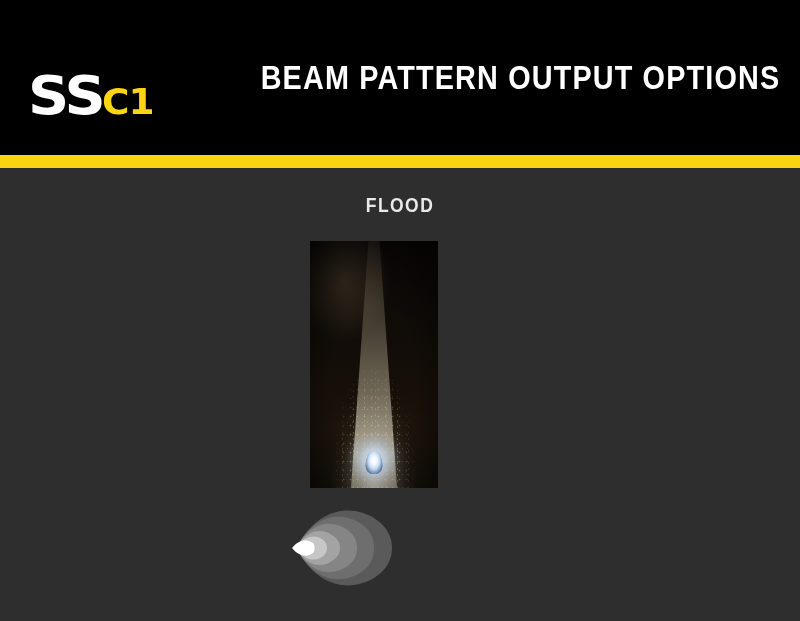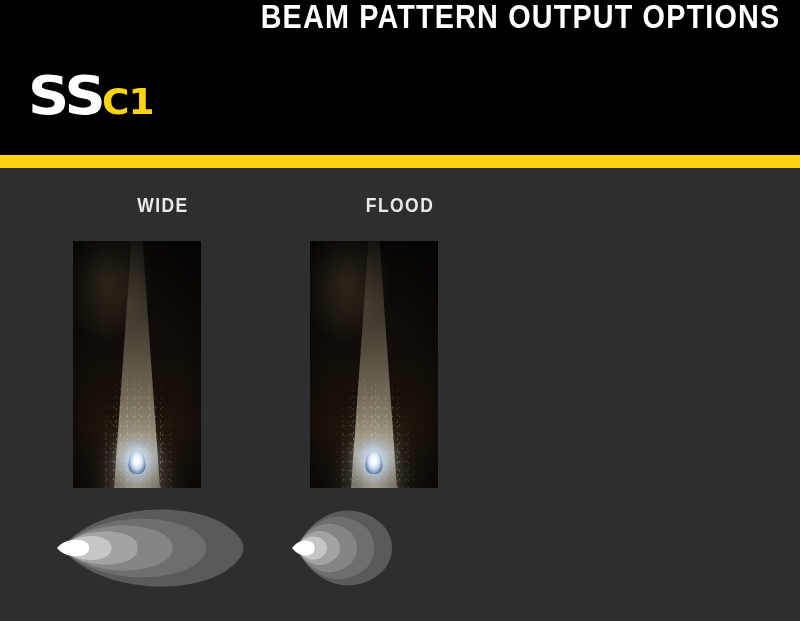--- a/index.html
+++ b/index.html
@@ -65,21 +65,21 @@
     transform-origin: left bottom;
   }
 
   #header-title {
     position: absolute;
     left: 290px;
     top: 0;
     width: 490px;
     height: 155px;
     display: flex;
-    align-items: flex-start;
+    align-items: center;
     justify-content: flex-end;
   }
   #header-title .title-text {
     font-family: "Liberation Sans", sans-serif;
     font-size: 30px;
     font-weight: bold;
     color: #ffffff;
     letter-spacing: 1.2px;
     transform: scaleX(0.96) scaleY(1.12);
     transform-origin: right center;
@@ -272,69 +272,39 @@
     <div id="header-title">
       <span class="title-text">BEAM PATTERN OUTPUT OPTIONS</span>
     </div>
 
   </div>
 
   <div id="divider"></div>
 
   <div id="body-area">
 
-    <div class="column" id="col-wide">
-
-      <div class="col-label">WIDE</div>
+
+    <div class="column" id="col-flood">
+
+      <div class="col-label">FLOOD</div>
 
       <div class="photo">
         <div class="photo-inner">
           <div class="ph-bg"></div>
           <div class="ph-road"></div>
           <div class="ph-beam"></div>
           <div class="ph-speckle"></div>
           <div class="ph-lamp-glow"></div>
           <div class="ph-lamp"></div>
           <div class="ph-vig"></div>
         </div>
       </div>
 
       <div class="beam-diagram">
         <svg viewBox="0 0 240 80" xmlns="http://www.w3.org/2000/svg">
-
-          <path d="M18,40 C60,-8 150,-6 184,18 C206,34 206,46 184,62 C150,86 60,88 18,40 Z" fill="#5a5a5a"></path>
-          <path d="M18,40 C54,3 124,6 150,22 C168,34 168,46 150,58 C124,74 54,77 18,40 Z" fill="#6e6e6e"></path>
-          <path d="M18,40 C48,11 100,14 120,26 C133,34 133,46 120,54 C100,66 48,69 18,40 Z" fill="#858585"></path>
-          <path d="M18,40 C40,19 74,21 88,29 C97,34 97,46 88,51 C74,59 40,61 18,40 Z" fill="#a3a3a3"></path>
-          <path d="M18,40 C34,25 56,26 64,32 C70,35 70,45 64,48 C56,54 34,55 18,40 Z" fill="#c6c6c6"></path>
-
-          <path d="M14,40 C22,30 38,30 44,35 C47,37 47,43 44,45 C38,50 22,50 14,40 Z" fill="#ffffff"></path>
-        </svg>
-      </div>
-
-    </div>
-
-    <div class="column" id="col-flood">
-
-      <div class="col-label">FLOOD</div>
-
-      <div class="photo">
-        <div class="photo-inner">
-          <div class="ph-bg"></div>
-          <div class="ph-road"></div>
-          <div class="ph-beam"></div>
-          <div class="ph-speckle"></div>
-          <div class="ph-lamp-glow"></div>
-          <div class="ph-lamp"></div>
-          <div class="ph-vig"></div>
-        </div>
-      </div>
-
-      <div class="beam-diagram">
-        <svg viewBox="0 0 240 80" xmlns="http://www.w3.org/2000/svg">
           <path d="M16,40 C40,-4 74,-2 94,10 C108,19 112,30 112,40 C112,50 108,61 94,70 C74,82 40,84 16,40 Z" fill="#5a5a5a"></path>
           <path d="M16,40 C36,3 64,5 80,15 C91,22 94,31 94,40 C94,49 91,58 80,65 C64,75 36,77 16,40 Z" fill="#6e6e6e"></path>
           <path d="M16,40 C32,11 54,13 66,21 C74,26 77,33 77,40 C77,47 74,54 66,59 C54,67 32,69 16,40 Z" fill="#858585"></path>
           <path d="M16,40 C28,19 44,21 52,27 C58,31 60,35 60,40 C60,45 58,49 52,53 C44,59 28,61 16,40 Z" fill="#a3a3a3"></path>
           <path d="M16,40 C25,26 36,27 42,31 C46,34 47,37 47,40 C47,43 46,46 42,49 C36,53 25,54 16,40 Z" fill="#c6c6c6"></path>
           <path d="M12,40 C19,31 28,31 33,35 C35,37 35,43 33,45 C28,49 19,49 12,40 Z" fill="#ffffff"></path>
         </svg>
       </div>
 
     </div>

